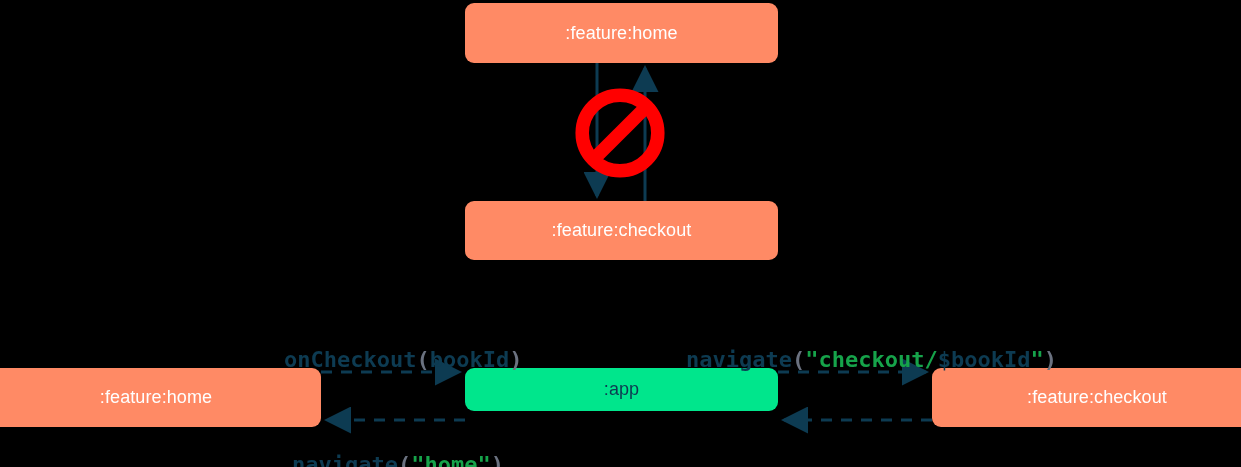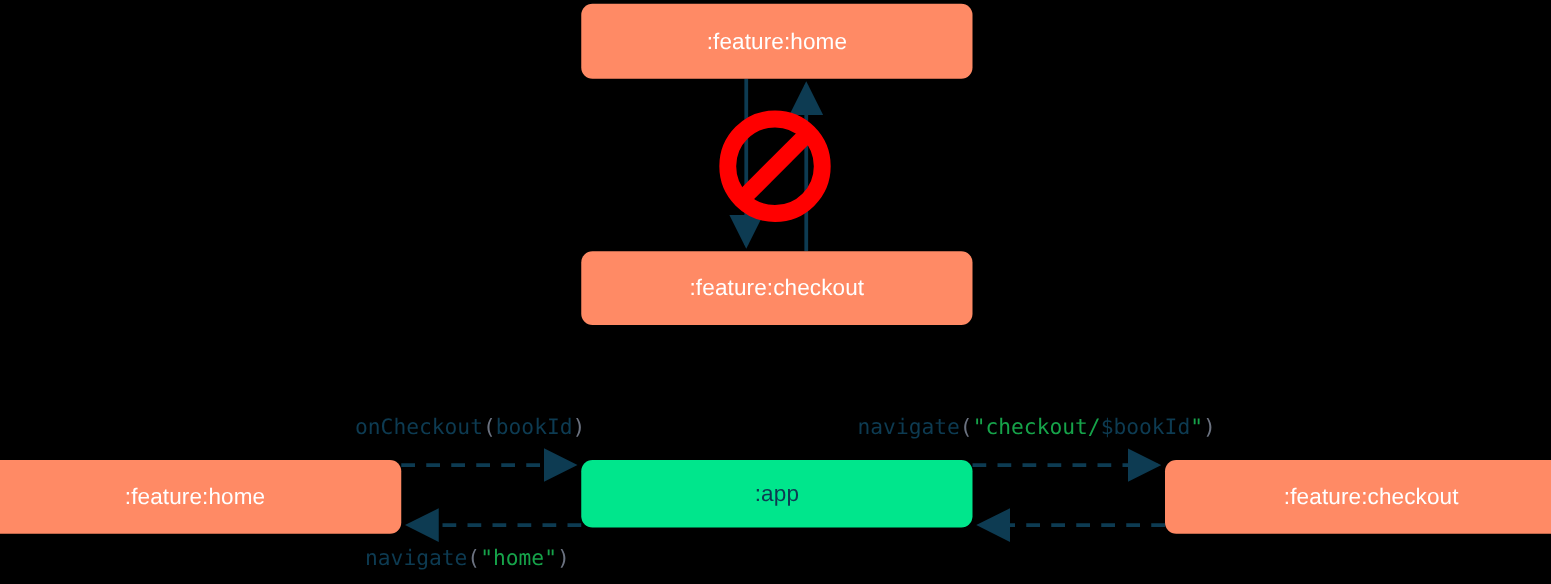--- a/index.html
+++ b/index.html
@@ -42,21 +42,21 @@
     background: #00E68C;
     color: #0D3B52;
   }
 
   
   #node-home-top     { left: 465px; top: 3px;   width: 313px; height: 60px; }
   #node-checkout-top { left: 465px; top: 201px; width: 313px; height: 59px; }
 
   
   #node-home-bottom     { left: -9px;  top: 368px; width: 330px; height: 59px; }
-  #node-app             { left: 465px; top: 368px; width: 313px; height: 54px; }
+  #node-app             { left: 465px; top: 368px; width: 313px; height: 43px; }
   #node-checkout-bottom { left: 932px; top: 368px; width: 330px; height: 59px; }
 
   
   .arrow-layer {
     position: absolute;
     left: 0; top: 0;
     width: 1241px;
     height: 467px;
     pointer-events: none;
   }
@@ -67,24 +67,25 @@
     left: 575px;
     top: 88px;
     width: 90px;
     height: 90px;
   }
 
   
   .edge-label {
     position: absolute;
     font-family: "DejaVu Sans Mono", "Liberation Mono", monospace;
-    font-size: 17px;
-    font-weight: normal;
+    font-size: 22px;
+    font-weight: bold;
     white-space: nowrap;
     letter-spacing: 0px;
+    margin-top: 15px;
   }
   .tok-fn    { color: #0D3B52; }
   .tok-punct { color: #6B7280; }
   .tok-str   { color: #16A34A; }
   .tok-var   { color: #0D3B52; }
 
   #label-on-checkout     { left: 284px; top: 332px; }
   #label-navigate-ckout  { left: 686px; top: 332px; }
   #label-navigate-home   { left: 292px; top: 437px; }
   #label-on-pay-canceled { left: 740px; top: 437px; }

